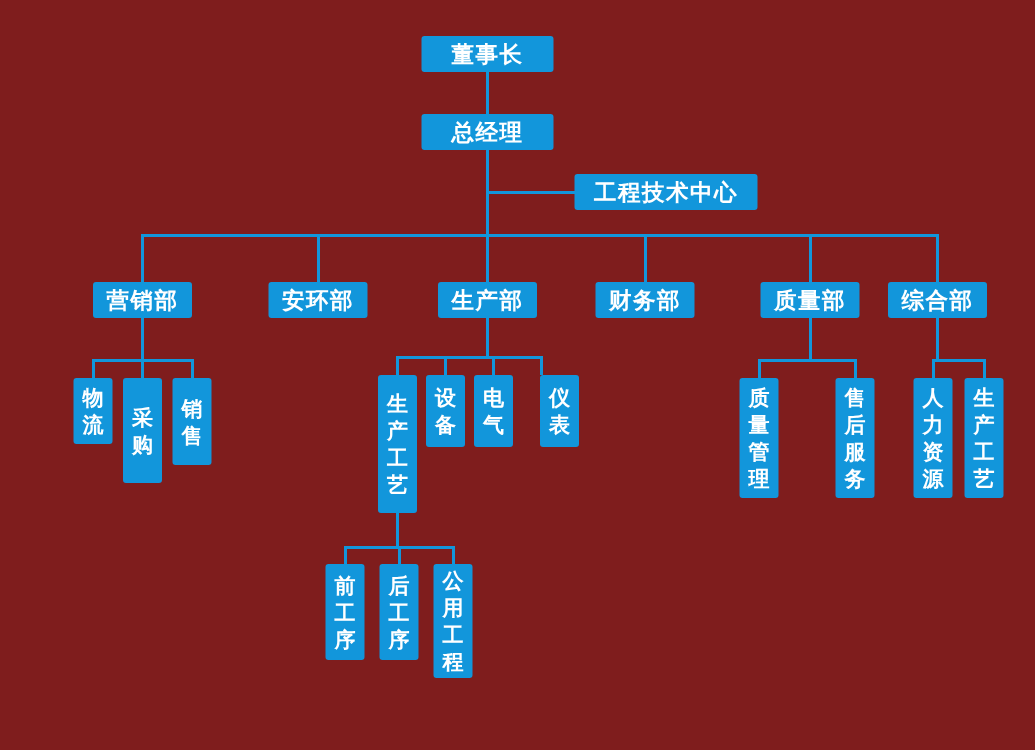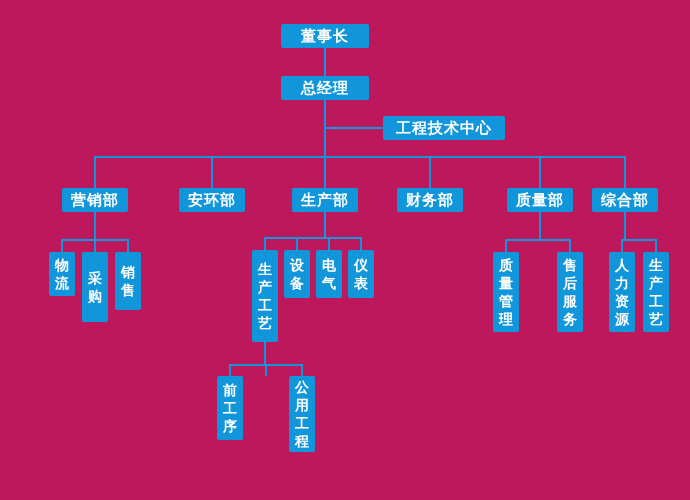--- a/index.html
+++ b/index.html
@@ -2,21 +2,21 @@
 <html style="--accent: #1296db; --text-on-accent: #ffffff;"><head>
 <meta charset="utf-8">
 <style>
   :root { --accent: #1296db; --text-on-accent: #ffffff; }
   html, body { margin: 0; padding: 0; background: #ffffff; }
   body { font-family: "Liberation Sans", sans-serif; }
   .canvas {
     position: relative;
     width: 690px;
     height: 500px;
-    background: #be185d;
+    background: #7f1d1d;
     overflow: hidden;
   }
   svg.wires { position: absolute; left: 0; top: 0; }
   .c { stroke: var(--accent); stroke-width: 2; }
   .node {
     position: absolute;
     background: var(--accent);
     color: var(--text-on-accent);
     font-weight: bold;
     border-radius: 2px;
@@ -135,26 +135,29 @@
 
   <div class="node v" style="left:252px; top:250px; height:92px;">
       <span>生产工艺</span>
     </div>
   <div class="node v" style="left:284px; top:250px; height:48px;">
       <span>设备</span>
     </div>
   <div class="node v" style="left:316px; top:250px; height:48px;">
       <span>电气</span>
     </div>
-  <div class="node v" style="left:348px; top:250px; height:48px;justify-content:center;">
+  <div class="node v" style="left:360px; top:250px; height:48px;justify-content:center;">
       <span>仪表</span>
     </div>
 
   <div class="node v" style="left:217px; top:376px; height:64px;">
       <span>前工序</span>
+    </div>
+  <div class="node v" style="left:253px; top:376px; height:64px;">
+      <span>后工序</span>
     </div>
   <div class="node v" style="left:289px; top:376px; height:76px;">
       <span>公用工程</span>
     </div>
 
   <div class="node v" style="left:493px; top:252px; height:80px;">
       <span>质量管理</span>
     </div>
   <div class="node v" style="left:557px; top:252px; height:80px;">
       <span>售后服务</span>

